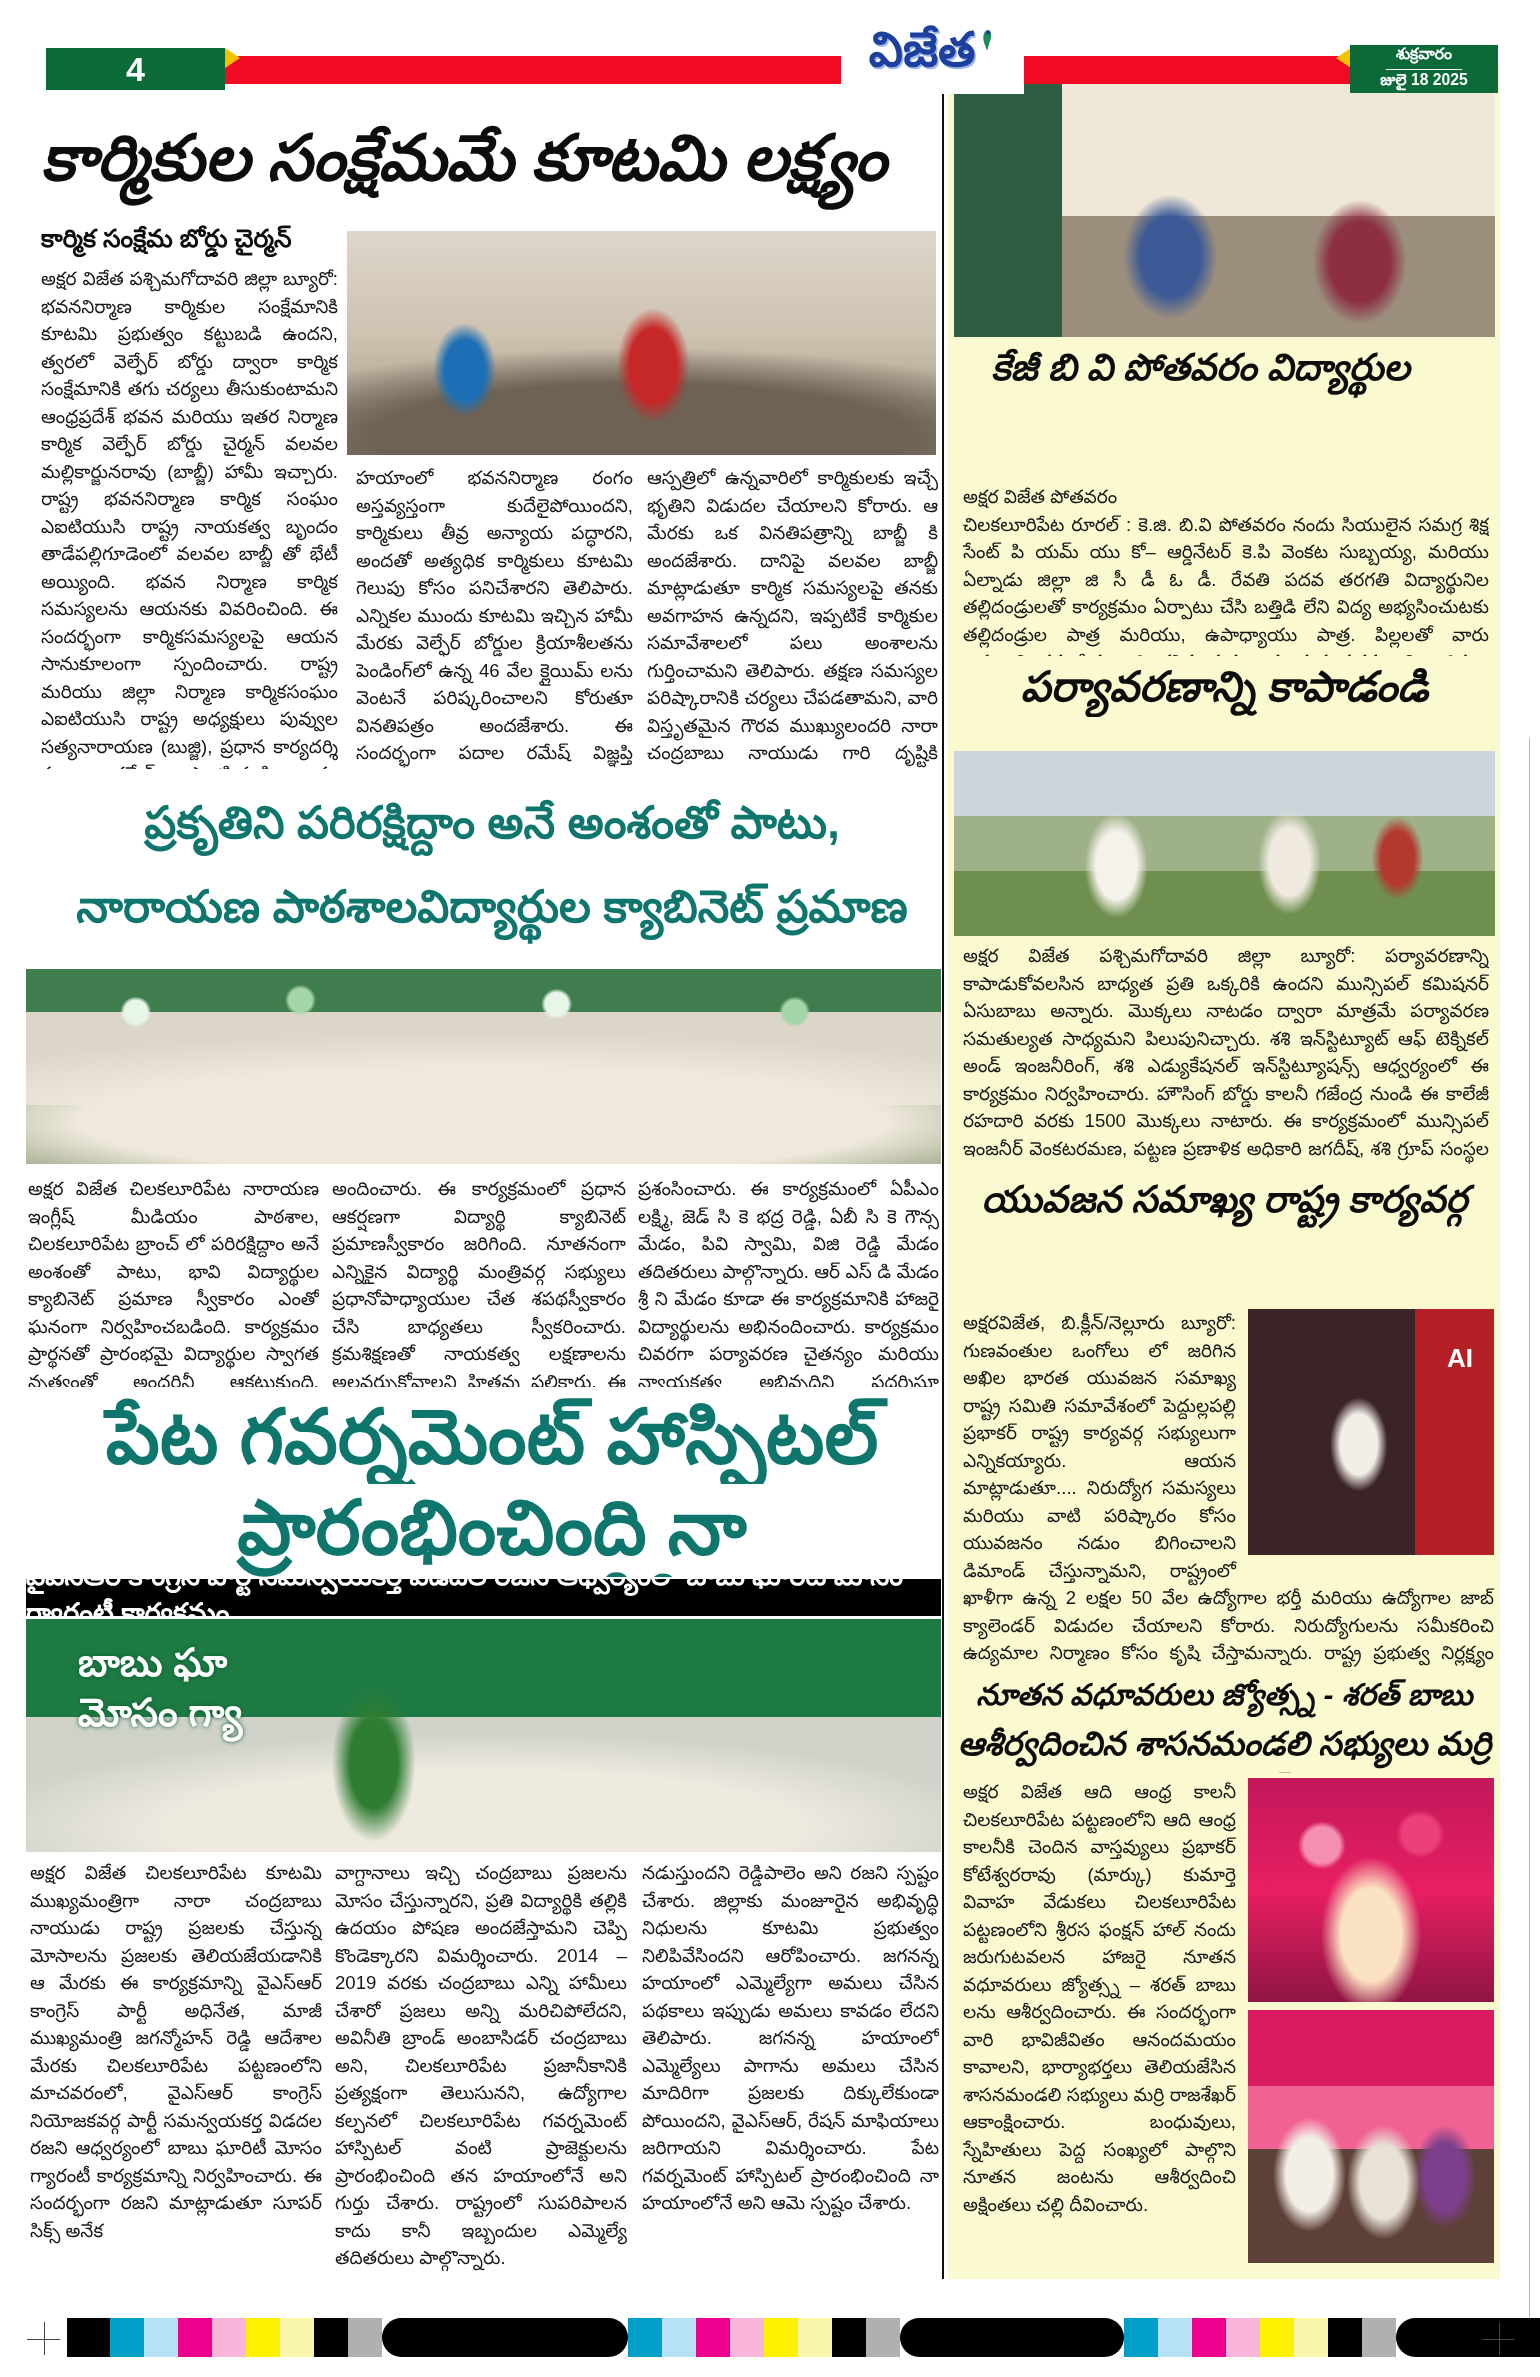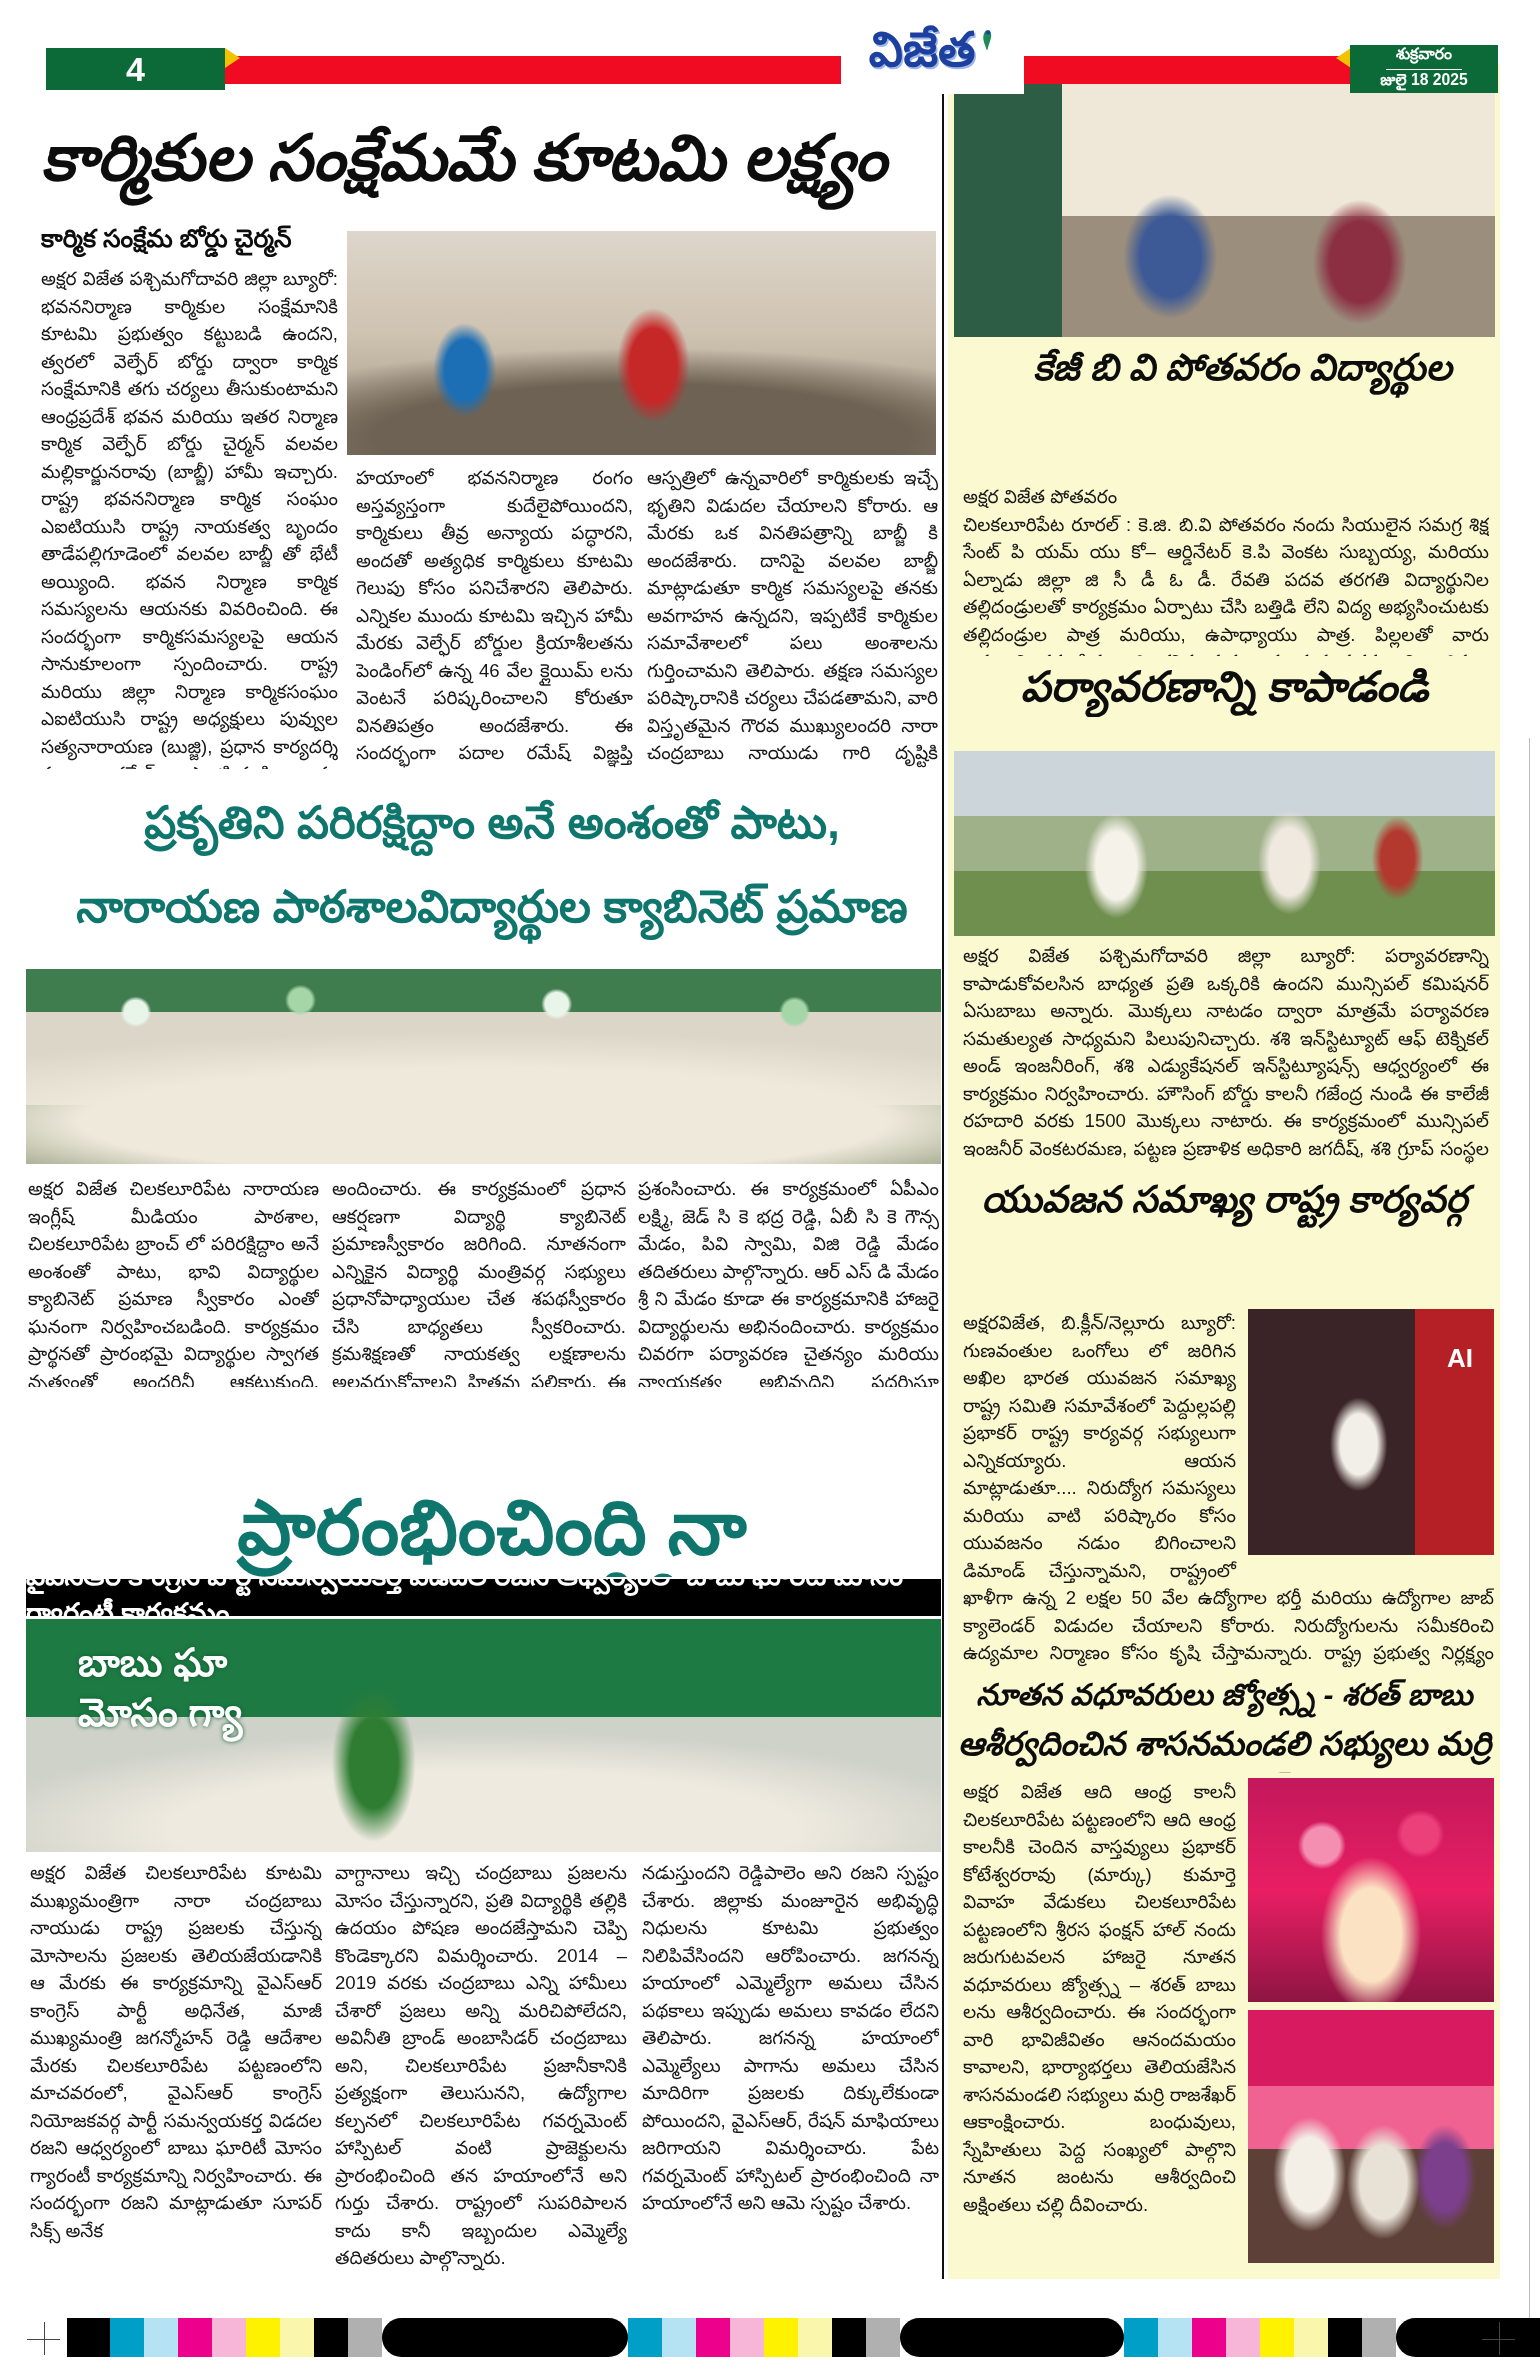--- a/index.html
+++ b/index.html
@@ -101,34 +101,35 @@
   <div class="abs body-text" style="left:356px;top:464px;width:277px;height:306px;">హయాంలో భవననిర్మాణ రంగం అస్తవ్యస్తంగా కుదేలైపోయిందని, కార్మికులు తీవ్ర అన్యాయ పద్ధారని, అందతో అత్యధిక కార్మికులు కూటమి గెలుపు కోసం పనిచేశారని తెలిపారు. ఎన్నికల ముందు కూటమి ఇచ్చిన హామీ మేరకు వెల్ఫేర్ బోర్డుల క్రియాశీలతను పెండింగ్‌లో ఉన్న 46 వేల క్లైయిమ్ లను వెంటనే పరిష్కరించాలని కోరుతూ వినతిపత్రం అందజేశారు. ఈ సందర్భంగా పదాల రమేష్ విజ్ఞప్తి చేశారు. వెల్ఫేర్ బోర్డుతో కార్మికుల సమావేశాలు నిర్వహించి ప్రతిపాదనలను సులభతరం చేయాలని, గ్రామ, వార్డు సచివాలయాల ద్వారా నమోదు చేయాలని వారు కోరారు. కార్మికులు ప్రమాదాల్లో గాయపడి ఎముకలు విరిగిన సందర్భాల్లో కేషులో సిమెంట్ కట్టు కట్టే ఇబ్బందులను పేర్కొన్నారు, అలాంటి సందర్భాల్లో ఆస్పత్రిలో ఐదు రోజులు ఉండాలన్న నియమాన్ని సవరించాలని ,</div>
   <div class="abs body-text" style="left:647px;top:464px;width:291px;height:306px;">ఆస్పత్రిలో ఉన్నవారిలో కార్మికులకు ఇచ్చే భృతిని విడుదల చేయాలని కోరారు. ఆ మేరకు ఒక వినతిపత్రాన్ని బాబ్జీ కి అందజేశారు. దానిపై వలవల బాబ్జీ మాట్లాడుతూ కార్మిక సమస్యలపై తనకు అవగాహన ఉన్నదని, ఇప్పటికే కార్మికుల సమావేశాలలో పలు అంశాలను గుర్తించామని తెలిపారు. తక్షణ సమస్యల పరిష్కారానికి చర్యలు చేపడతామని, వారి విస్తృతమైన గౌరవ ముఖ్యులందరి నారా చంద్రబాబు నాయుడు గారి దృష్టికి తీసుకువెళ్లి త్వరగా తగిన చర్యలు తీసుకుంటామన్నారు. తాజాగా నియామకమైన వెల్ఫేర్ బోర్డు చైర్మన్ గా నియమితులైనందుకు వలవల బాబ్జీ ని పుష్పగుచ్చం, శాలువాలతో సత్కరించారు.</div>
 
   <div class="abs h-red" style="left:45px;top:789px;width:894px;height:75px;font-size:45px;line-height:1.5;">ప్రకృతిని పరిరక్షిద్దాం అనే అంశంతో పాటు,</div>
   <div class="abs h-red" style="left:45px;top:873px;width:894px;height:75px;font-size:45px;line-height:1.5;">నారాయణ పాఠశాలవిద్యార్థుల క్యాబినెట్ ప్రమాణ స్వీకారం</div>
   <div class="photo photo-stage" style="left:26px;top:969px;width:915px;height:195px;"></div>
   <div class="abs body-text" style="left:28px;top:1175px;width:291px;height:212px;">అక్షర విజేత చిలకలూరిపేట నారాయణ ఇంగ్లీష్ మీడియం పాఠశాల, చిలకలూరిపేట బ్రాంచ్ లో పరిరక్షిద్దాం అనే అంశంతో పాటు, భావి విద్యార్థుల క్యాబినెట్ ప్రమాణ స్వీకారం ఎంతో ఘనంగా నిర్వహించబడింది. కార్యక్రమం ప్రార్థనతో ప్రారంభమై విద్యార్థుల స్వాగత నృత్యంతో అందరినీ ఆకట్టుకుంది. పర్యావరణ పరిరక్షణ పై అవగాహన పెంపొందించేందుకు విద్యార్థులు స్కిట్లు, పాటలు, ప్రసంగాలు వేదికపై ప్రదర్శించి అందరికీ సందేశాన్ని</div>
   <div class="abs body-text" style="left:332px;top:1175px;width:294px;height:212px;">అందించారు. ఈ కార్యక్రమంలో ప్రధాన ఆకర్షణగా విద్యార్థి క్యాబినెట్ ప్రమాణస్వీకారం జరిగింది. నూతనంగా ఎన్నికైన విద్యార్థి మంత్రివర్గ సభ్యులు ప్రధానోపాధ్యాయుల చేత శపథస్వీకారం చేసి బాధ్యతలు స్వీకరించారు. క్రమశిక్షణతో నాయకత్వ లక్షణాలను అలవర్చుకోవాలని హితవు పలికారు. ఈ కార్యక్రమాన్ని మున్సిపల్ కమిషనర్ శ్రీ శ్రీరామ్ బాబు ముఖ్య అతిథిగా హాజరై విద్యార్థుల పర్యావరణ చైతన్యం మరియు న్యాయకత్వాన్ని అభివృద్ధిని అభినందించారు.</div>
   <div class="abs body-text" style="left:638px;top:1175px;width:301px;height:212px;">ప్రశంసించారు. ఈ కార్యక్రమంలో ఏపీఎం లక్ష్మి, జెడ్ సి కె భద్ర రెడ్డి, ఏబీ సి కె గౌన్స మేడం, పివి స్వామి, విజి రెడ్డి మేడం తదితరులు పాల్గొన్నారు. ఆర్ ఎస్ డి మేడం శ్రీ ని మేడం కూడా ఈ కార్యక్రమానికి హాజరై విద్యార్థులను అభినందించారు. కార్యక్రమం చివరగా పర్యావరణ చైతన్యం మరియు న్యాయకత్వ అభివృద్ధిని ప్రదర్శిస్తూ ముగిసినది.</div>
 
+  <div class="abs h-red" style="left:45px;top:1395px;width:894px;height:89px;font-size:76px;line-height:1.1;">పేట గవర్నమెంట్ హాస్పిటల్</div>
   <div class="abs h-red" style="left:45px;top:1486px;width:894px;height:91px;font-size:76px;line-height:1.1;">ప్రారంభించింది నా హయాంలోనే</div>
   <div class="abs" style="left:26px;top:1579px;width:915px;height:37px;background:#000000;color:#ffffff;display:flex;align-items:center;justify-content:center;font-size:27px;font-weight:700;overflow:hidden;">వైఎస్ఆర్ కాంగ్రెస్ పార్టీ సమన్వయకర్త విడదల రజని ఆధ్వర్యంలో బాబు ఘారిటీ మోసం గ్యారంటీ కార్యక్రమం</div>
   <div class="photo photo-rally" style="left:26px;top:1619px;width:915px;height:233px;">
     <span class="banner-word" style="left:52px;top:22.4px;font-size:39px;">బాబు ఘా</span>
     <span class="banner-word" style="left:52px;top:72px;font-size:39px;">మోసం గ్యా</span>
   </div>
   <div class="abs body-text" style="left:30px;top:1859px;width:292px;height:428px;">అక్షర విజేత చిలకలూరిపేట కూటమి ముఖ్యమంత్రిగా నారా చంద్రబాబు నాయుడు రాష్ట్ర ప్రజలకు చేస్తున్న మోసాలను ప్రజలకు తెలియజేయడానికి ఆ మేరకు ఈ కార్యక్రమాన్ని వైఎస్ఆర్ కాంగ్రెస్ పార్టీ అధినేత, మాజీ ముఖ్యమంత్రి జగన్మోహన్ రెడ్డి ఆదేశాల మేరకు చిలకలూరిపేట పట్టణంలోని మాచవరంలో, వైఎస్ఆర్ కాంగ్రెస్ నియోజకవర్గ పార్టీ సమన్వయకర్త విడదల రజని ఆధ్వర్యంలో బాబు ఘారిటీ మోసం గ్యారంటీ కార్యక్రమాన్ని నిర్వహించారు. ఈ సందర్భంగా రజని మాట్లాడుతూ సూపర్ సిక్స్ అనేక</div>
   <div class="abs body-text" style="left:335px;top:1859px;width:292px;height:428px;">వాగ్దానాలు ఇచ్చి చంద్రబాబు ప్రజలను మోసం చేస్తున్నారని, ప్రతి విద్యార్థికి తల్లికి ఉదయం పోషణ అందజేస్తామని చెప్పి కొండెక్కారని విమర్శించారు. 2014 –2019 వరకు చంద్రబాబు ఎన్ని హామీలు చేశారో ప్రజలు అన్ని మరిచిపోలేదని, అవినీతి బ్రాండ్ అంబాసిడర్ చంద్రబాబు అని, చిలకలూరిపేట ప్రజానీకానికి ప్రత్యక్షంగా తెలుసునని, ఉద్యోగాల కల్పనలో చిలకలూరిపేట గవర్నమెంట్ హాస్పిటల్ వంటి ప్రాజెక్టులను ప్రారంభించింది తన హయాంలోనే అని గుర్తు చేశారు. రాష్ట్రంలో సుపరిపాలన కాదు కానీ ఇబ్బందుల ఎమ్మెల్యే తదితరులు పాల్గొన్నారు.</div>
   <div class="abs body-text" style="left:642px;top:1859px;width:297px;height:428px;">నడుస్తుందని రెడ్డిపాలెం అని రజని స్పష్టం చేశారు. జిల్లాకు మంజూరైన అభివృద్ధి నిధులను కూటమి ప్రభుత్వం నిలిపివేసిందని ఆరోపించారు. జగనన్న హయాంలో ఎమ్మెల్యేగా అమలు చేసిన పథకాలు ఇప్పుడు అమలు కావడం లేదని తెలిపారు. జగనన్న హయాంలో ఎమ్మెల్యేలు పాగాను అమలు చేసిన మాదిరిగా ప్రజలకు దిక్కులేకుండా పోయిందని, వైఎస్ఆర్, రేషన్ మాఫియాలు జరిగాయని విమర్శించారు. పేట గవర్నమెంట్ హాస్పిటల్ ప్రారంభించింది నా హయాంలోనే అని ఆమె స్పష్టం చేశారు.</div>
 
   <div class="abs" style="left:948px;top:64px;width:552px;height:2215px;background:#fbf9cf;"></div>
 
   <div class="photo photo-class" style="left:954px;top:69px;width:541px;height:268px;"></div>
-  <div class="abs h-black" style="left:972px;top:347px;width:541px;height:63px;font-size:37px;">కేజీ బి వి పోతవరం విద్యార్థుల</div>
+  <div class="abs h-black" style="left:930px;top:347px;width:541px;height:63px;font-size:37px;">కేజీ బి వి పోతవరం విద్యార్థుల</div>
   <div class="abs body-text" style="left:963px;top:483px;width:526px;height:173px;">
     <span class="dateline">అక్షర విజేత పోతవరం</span><br>
     <span>చిలకలూరిపేట రూరల్ : కె.జి. బి.వి పోతవరం నందు సియులైన సమగ్ర శిక్ష సేంట్ పి యమ్ యు కో– ఆర్డినేటర్ కె.పి వెంకట సుబ్బయ్య, మరియు ఏల్నాడు జిల్లా జి సీ డీ ఓ డీ. రేవతి పదవ తరగతి విద్యార్థునిల తల్లిదండ్రులతో కార్యక్రమం ఏర్పాటు చేసి బత్తిడి లేని విద్య అభ్యసించుటకు తల్లిదండ్రుల పాత్ర మరియు, ఉపాధ్యాయు పాత్ర. పిల్లలతో వారు అవలంభించవలసిన వారి భవిష్యత్తుకు అవగాహన సదస్సు విద్యార్థినుల తల్లిదండ్రులకు నిర్వహించడం జరిగింది. ఈ కార్యక్రమంలో ఉపాధ్యాయులు, విద్యార్థినులు పాల్గొన్నారు. ఈ కార్యక్రమంలో (ప్రిన్సిపల్, ఉపాధ్యాయులు కౌన్సిలర్లు సి.ఎమ్. ఫండర్ కుమా తరితరులు పాల్గొన్నారు.</span>
   </div>
 
   <div class="abs h-black" style="left:954px;top:663px;width:541px;height:54px;font-size:42px;">పర్యావరణాన్ని కాపాడండి</div>
   <div class="photo photo-plant" style="left:954px;top:751px;width:541px;height:185px;"></div>
   <div class="abs body-text" style="left:963px;top:942px;width:526px;height:224px;">అక్షర విజేత పశ్చిమగోదావరి జిల్లా బ్యూరో: పర్యావరణాన్ని కాపాడుకోవలసిన బాధ్యత ప్రతి ఒక్కరికి ఉందని మున్సిపల్ కమిషనర్ ఏసుబాబు అన్నారు. మొక్కలు నాటడం ద్వారా మాత్రమే పర్యావరణ సమతుల్యత సాధ్యమని పిలుపునిచ్చారు. శశి ఇన్‌స్టిట్యూట్ ఆఫ్ టెక్నికల్ అండ్ ఇంజనీరింగ్, శశి ఎడ్యుకేషనల్ ఇన్‌స్టిట్యూషన్స్ ఆధ్వర్యంలో ఈ కార్యక్రమం నిర్వహించారు. హౌసింగ్ బోర్డు కాలనీ గజేంద్ర నుండి ఈ కాలేజీ రహదారి వరకు 1500 మొక్కలు నాటారు. ఈ కార్యక్రమంలో మున్సిపల్ ఇంజనీర్ వెంకటరమణ, పట్టణ ప్రణాళిక అధికారి జగదీష్, శశి గ్రూప్ సంస్థల చైర్మన్ బూరుగుపల్లి వేణుగోపాలకృష్ణ, ప్రిన్సిపల్ ప్రొఫెసర్ మహమ్మద్ ఇస్మాయిల్ పాల్గొన్నారు.</div>
 
   <div class="abs h-black" style="left:954px;top:1179px;width:541px;height:61px;font-size:37px;">యువజన సమాఖ్య రాష్ట్ర కార్యవర్గ</div>

